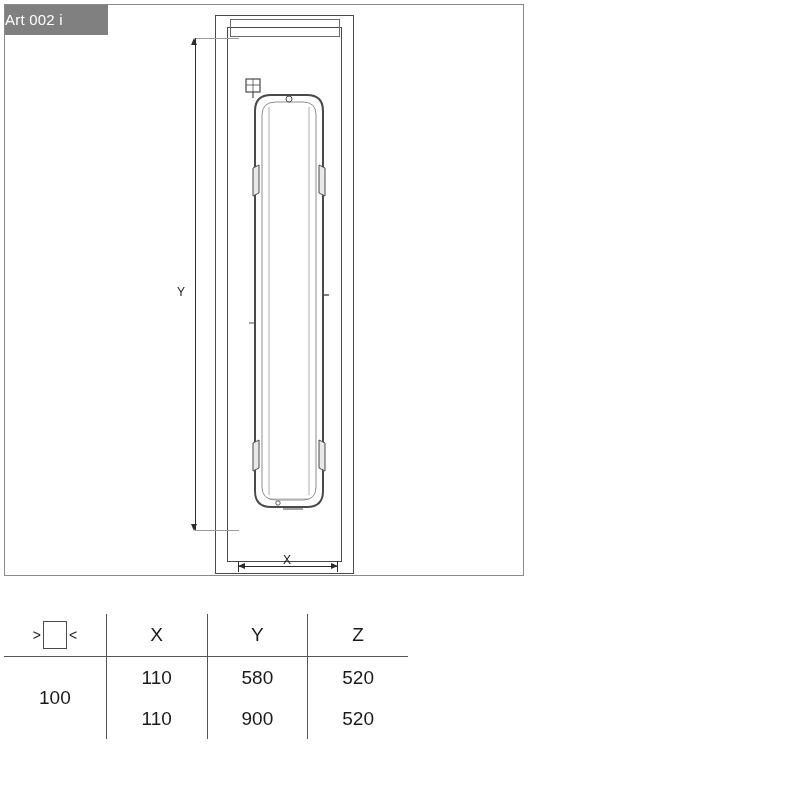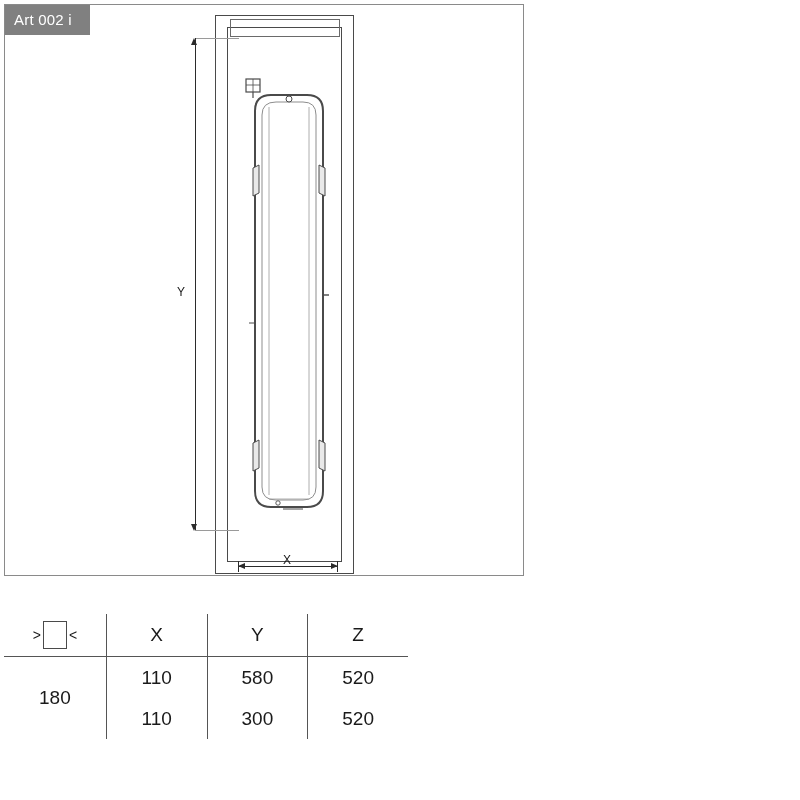--- a/index.html
+++ b/index.html
@@ -26,27 +26,26 @@
     border: 1px solid #8a8a8a;
     box-sizing: border-box;
     background: #ffffff;
   }
 
   
   #title-tag {
     position: absolute;
     left: 0px;
     top: 0px;
-    width: 85px;
+    width: 103px;
     height: 30px;
     background: #808080;
     color: #ffffff;
     font-size: 15px;
     line-height: 30px;
-    padding-left: 9px;
     box-sizing: border-box;
     letter-spacing: 0.2px;
   }
 
   
   .line { position: absolute; background: #4a4a4a; }
 
   
   #cabinet-outer-left   { left: 210px; top: 10px;  width: 1px; height: 558px; }
   #cabinet-outer-right  { left: 348px; top: 10px;  width: 1px; height: 558px; }
@@ -232,24 +231,24 @@
           <span>&lt;</span>
         </span>
       </th>
       <th class="val-col col-sep">X</th>
       <th class="val-col col-sep">Y</th>
       <th class="val-col col-sep">Z</th>
     </tr>
   </thead>
   <tbody>
     <tr>
-      <td class="icon-cell width-cell" rowspan="2">180</td>
+      <td class="icon-cell width-cell" rowspan="2">100</td>
       <td class="val-col col-sep">110</td>
       <td class="val-col col-sep">580</td>
       <td class="val-col col-sep">520</td>
     </tr>
     <tr>
       <td class="val-col col-sep">110</td>
-      <td class="val-col col-sep">300</td>
+      <td class="val-col col-sep">900</td>
       <td class="val-col col-sep">520</td>
     </tr>
   </tbody>
 </table>
 
 </body></html>

